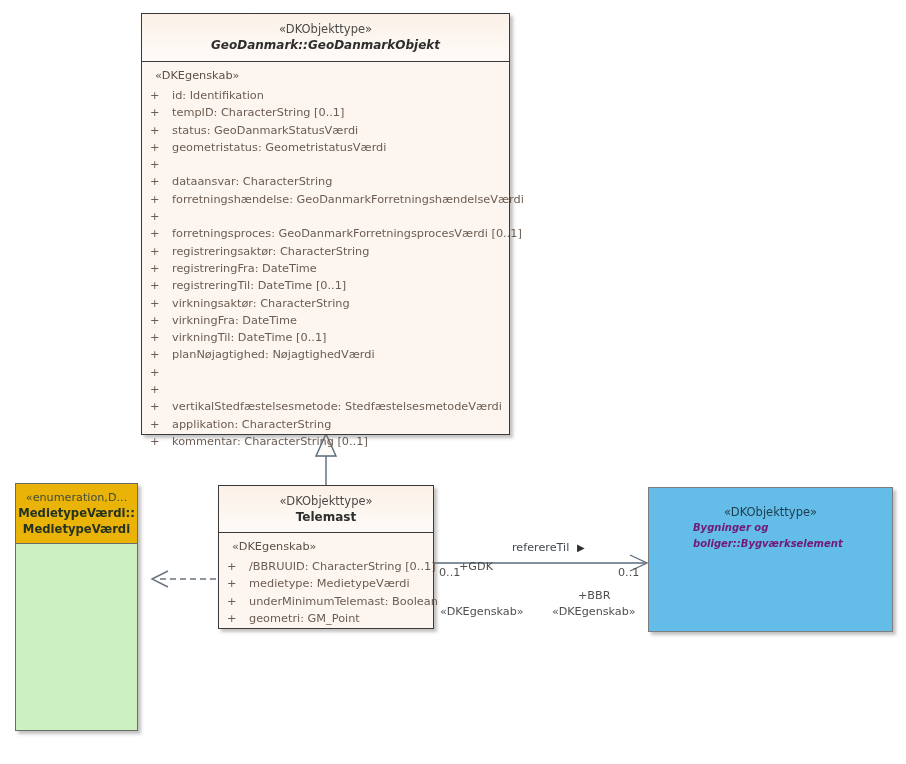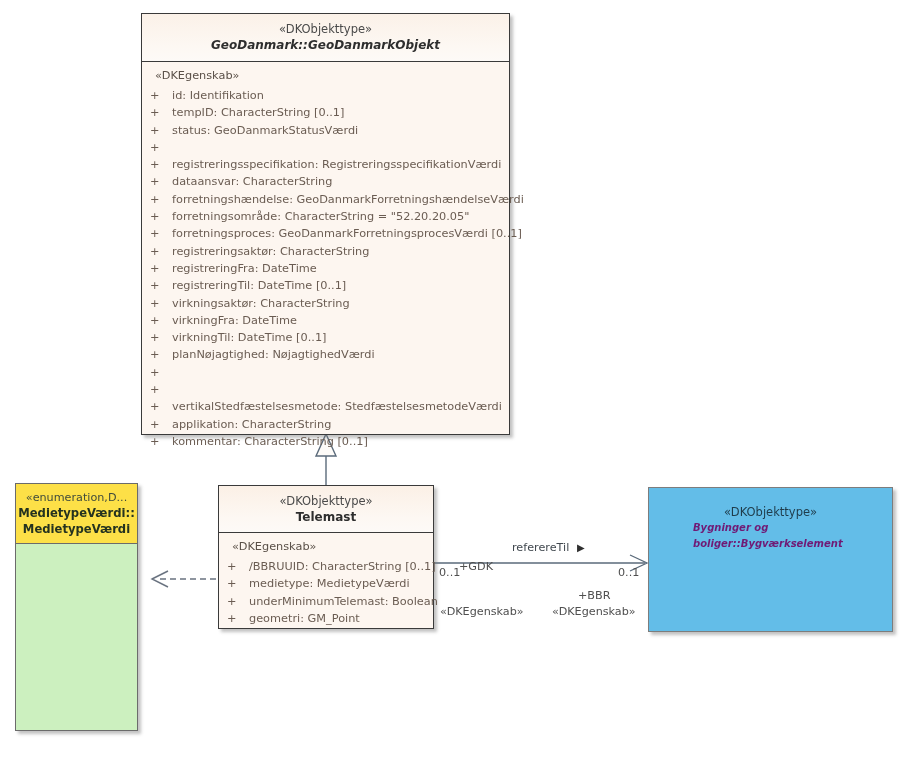--- a/index.html
+++ b/index.html
@@ -100,21 +100,21 @@
     left: 15px;
     top: 483px;
     width: 123px;
     height: 248px;
     background: #ccf0bf;
     border: 1.3px solid #6b6b6b;
   }
   #enum-medietypevaerdi .hdr {
     height: 59px;
     border-bottom: 1.3px solid #6b6b6b;
-    background: #fde047;
+    background: #eab308;
     display: flex;
     flex-direction: column;
     align-items: center;
     justify-content: center;
     text-align: center;
   }
   #enum-medietypevaerdi .stereotype { color: #3f4a3c; font-size: 11.2px; }
   #enum-medietypevaerdi .clsname { color: #24321f; font-size: 11.6px; text-align: center; }
   .literals-label {
     text-align: center;
@@ -204,36 +204,35 @@
         <div class="attr">
           <span class="vis">+</span>
           <span>tempID: CharacterString [0..1]</span>
         </div>
         <div class="attr">
           <span class="vis">+</span>
           <span>status: GeoDanmarkStatusVærdi</span>
         </div>
         <div class="attr">
           <span class="vis">+</span>
-        </div>
-        <div class="attr">
-          <span class="vis">+</span>
-          <span>registreringsspecifikation: RegistreringsspecifikationVærdi</span>
+          <span>geometristatus: GeometristatusVærdi</span>
+        </div>
+        <div class="attr">
+          <span class="vis">+</span>
         </div>
         <div class="attr">
           <span class="vis">+</span>
           <span>dataansvar: CharacterString</span>
         </div>
         <div class="attr">
           <span class="vis">+</span>
           <span>forretningshændelse: GeoDanmarkForretningshændelseVærdi</span>
         </div>
         <div class="attr">
           <span class="vis">+</span>
-          <span>forretningsområde: CharacterString = "52.20.20.05"</span>
         </div>
         <div class="attr">
           <span class="vis">+</span>
           <span>forretningsproces: GeoDanmarkForretningsprocesVærdi [0..1]</span>
         </div>
         <div class="attr">
           <span class="vis">+</span>
           <span>registreringsaktør: CharacterString</span>
         </div>
         <div class="attr">

